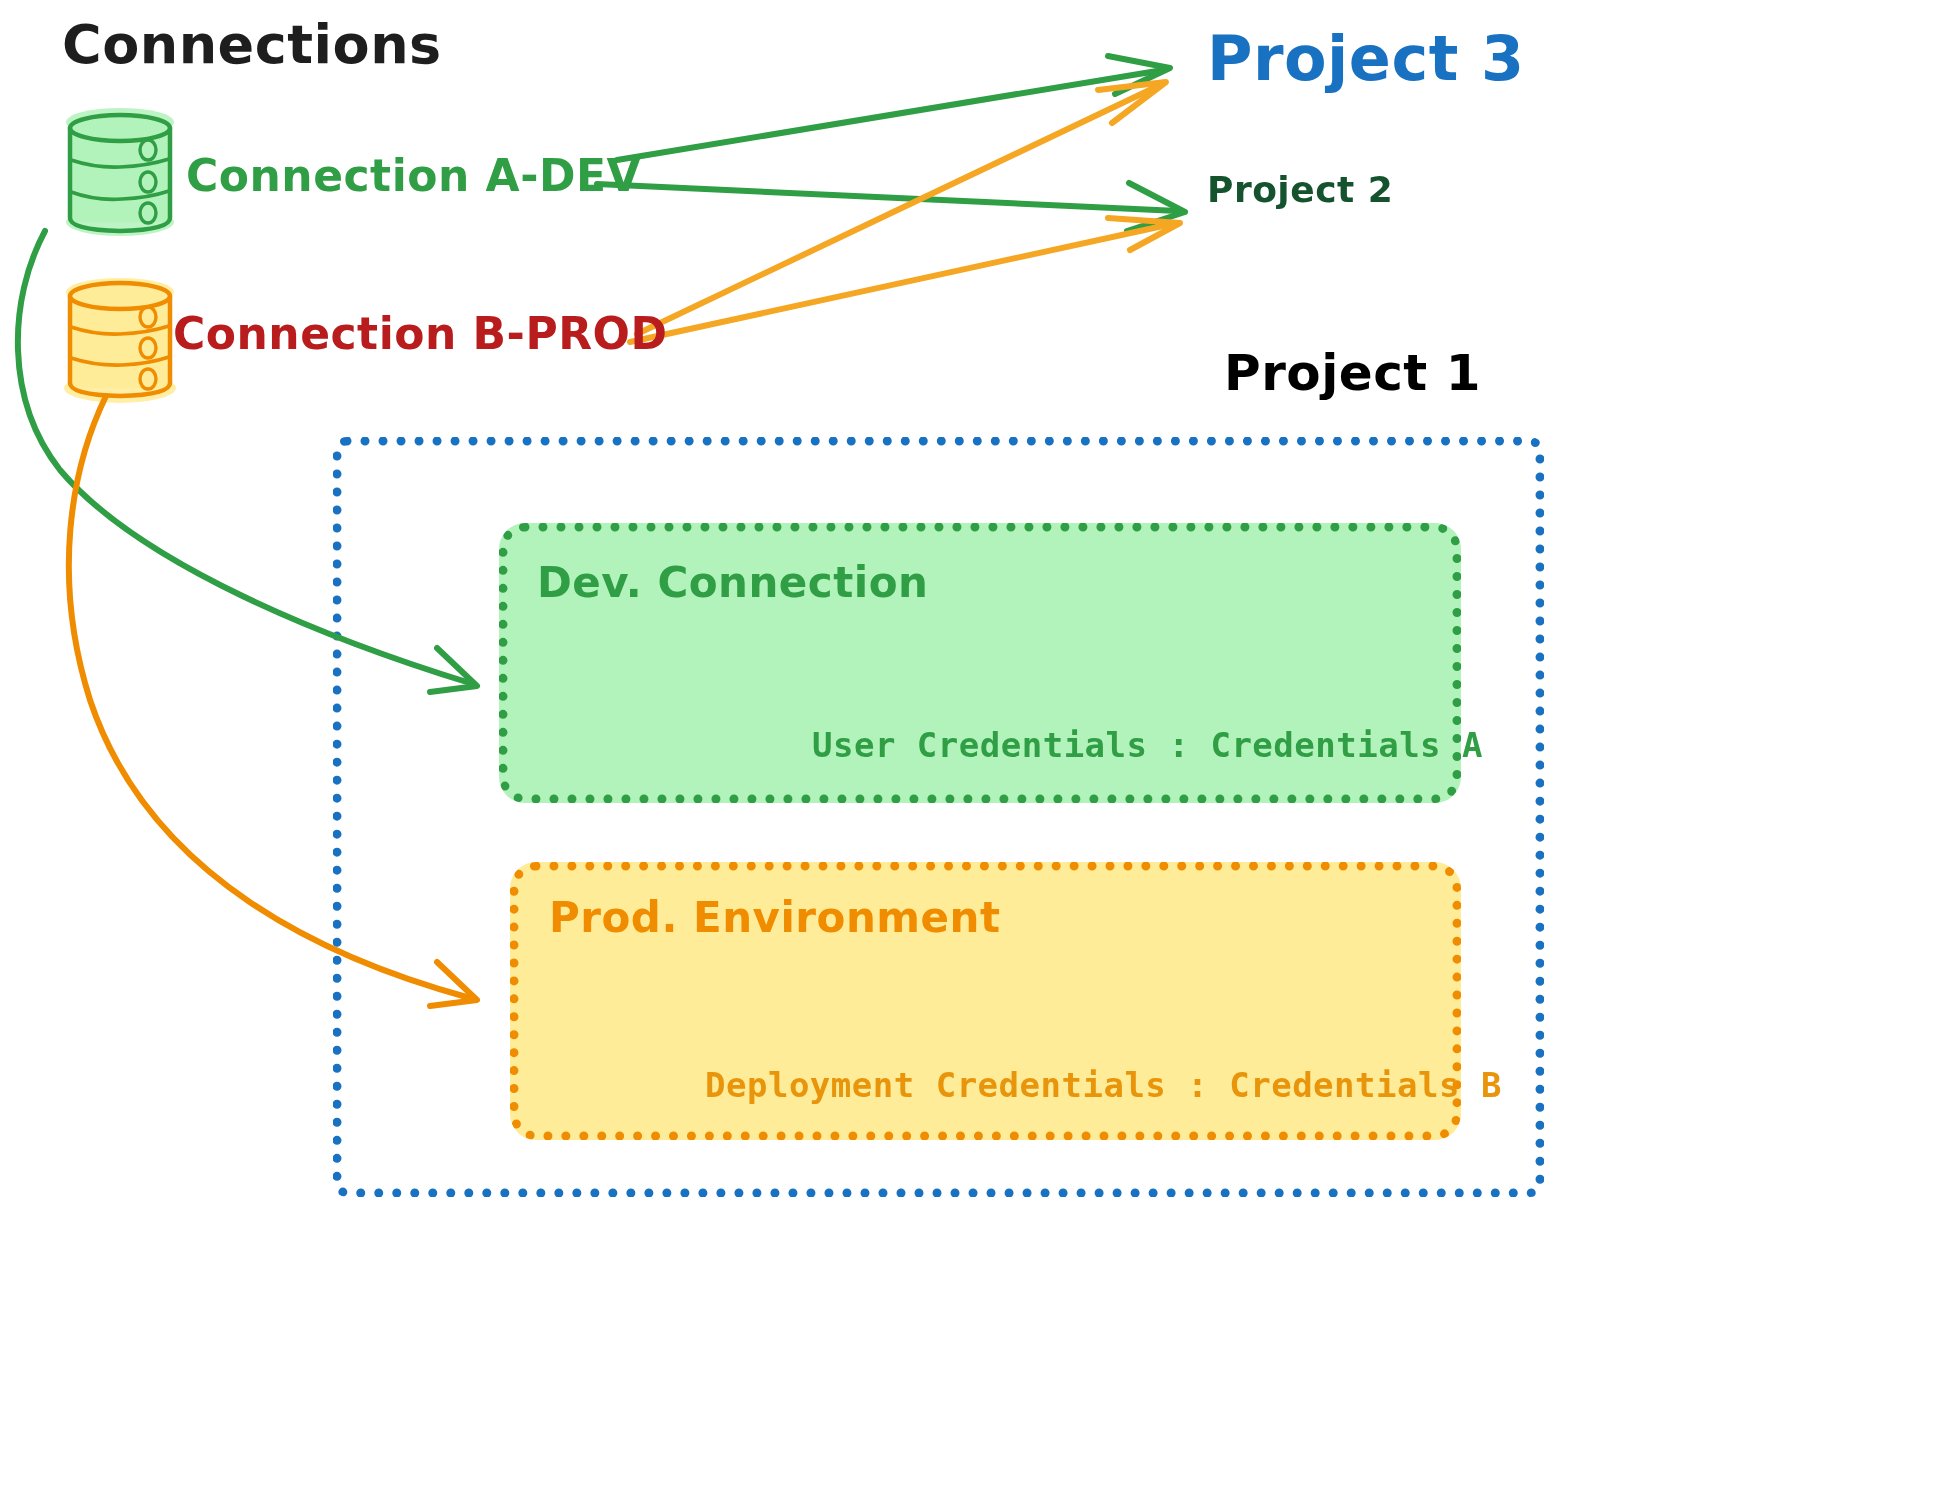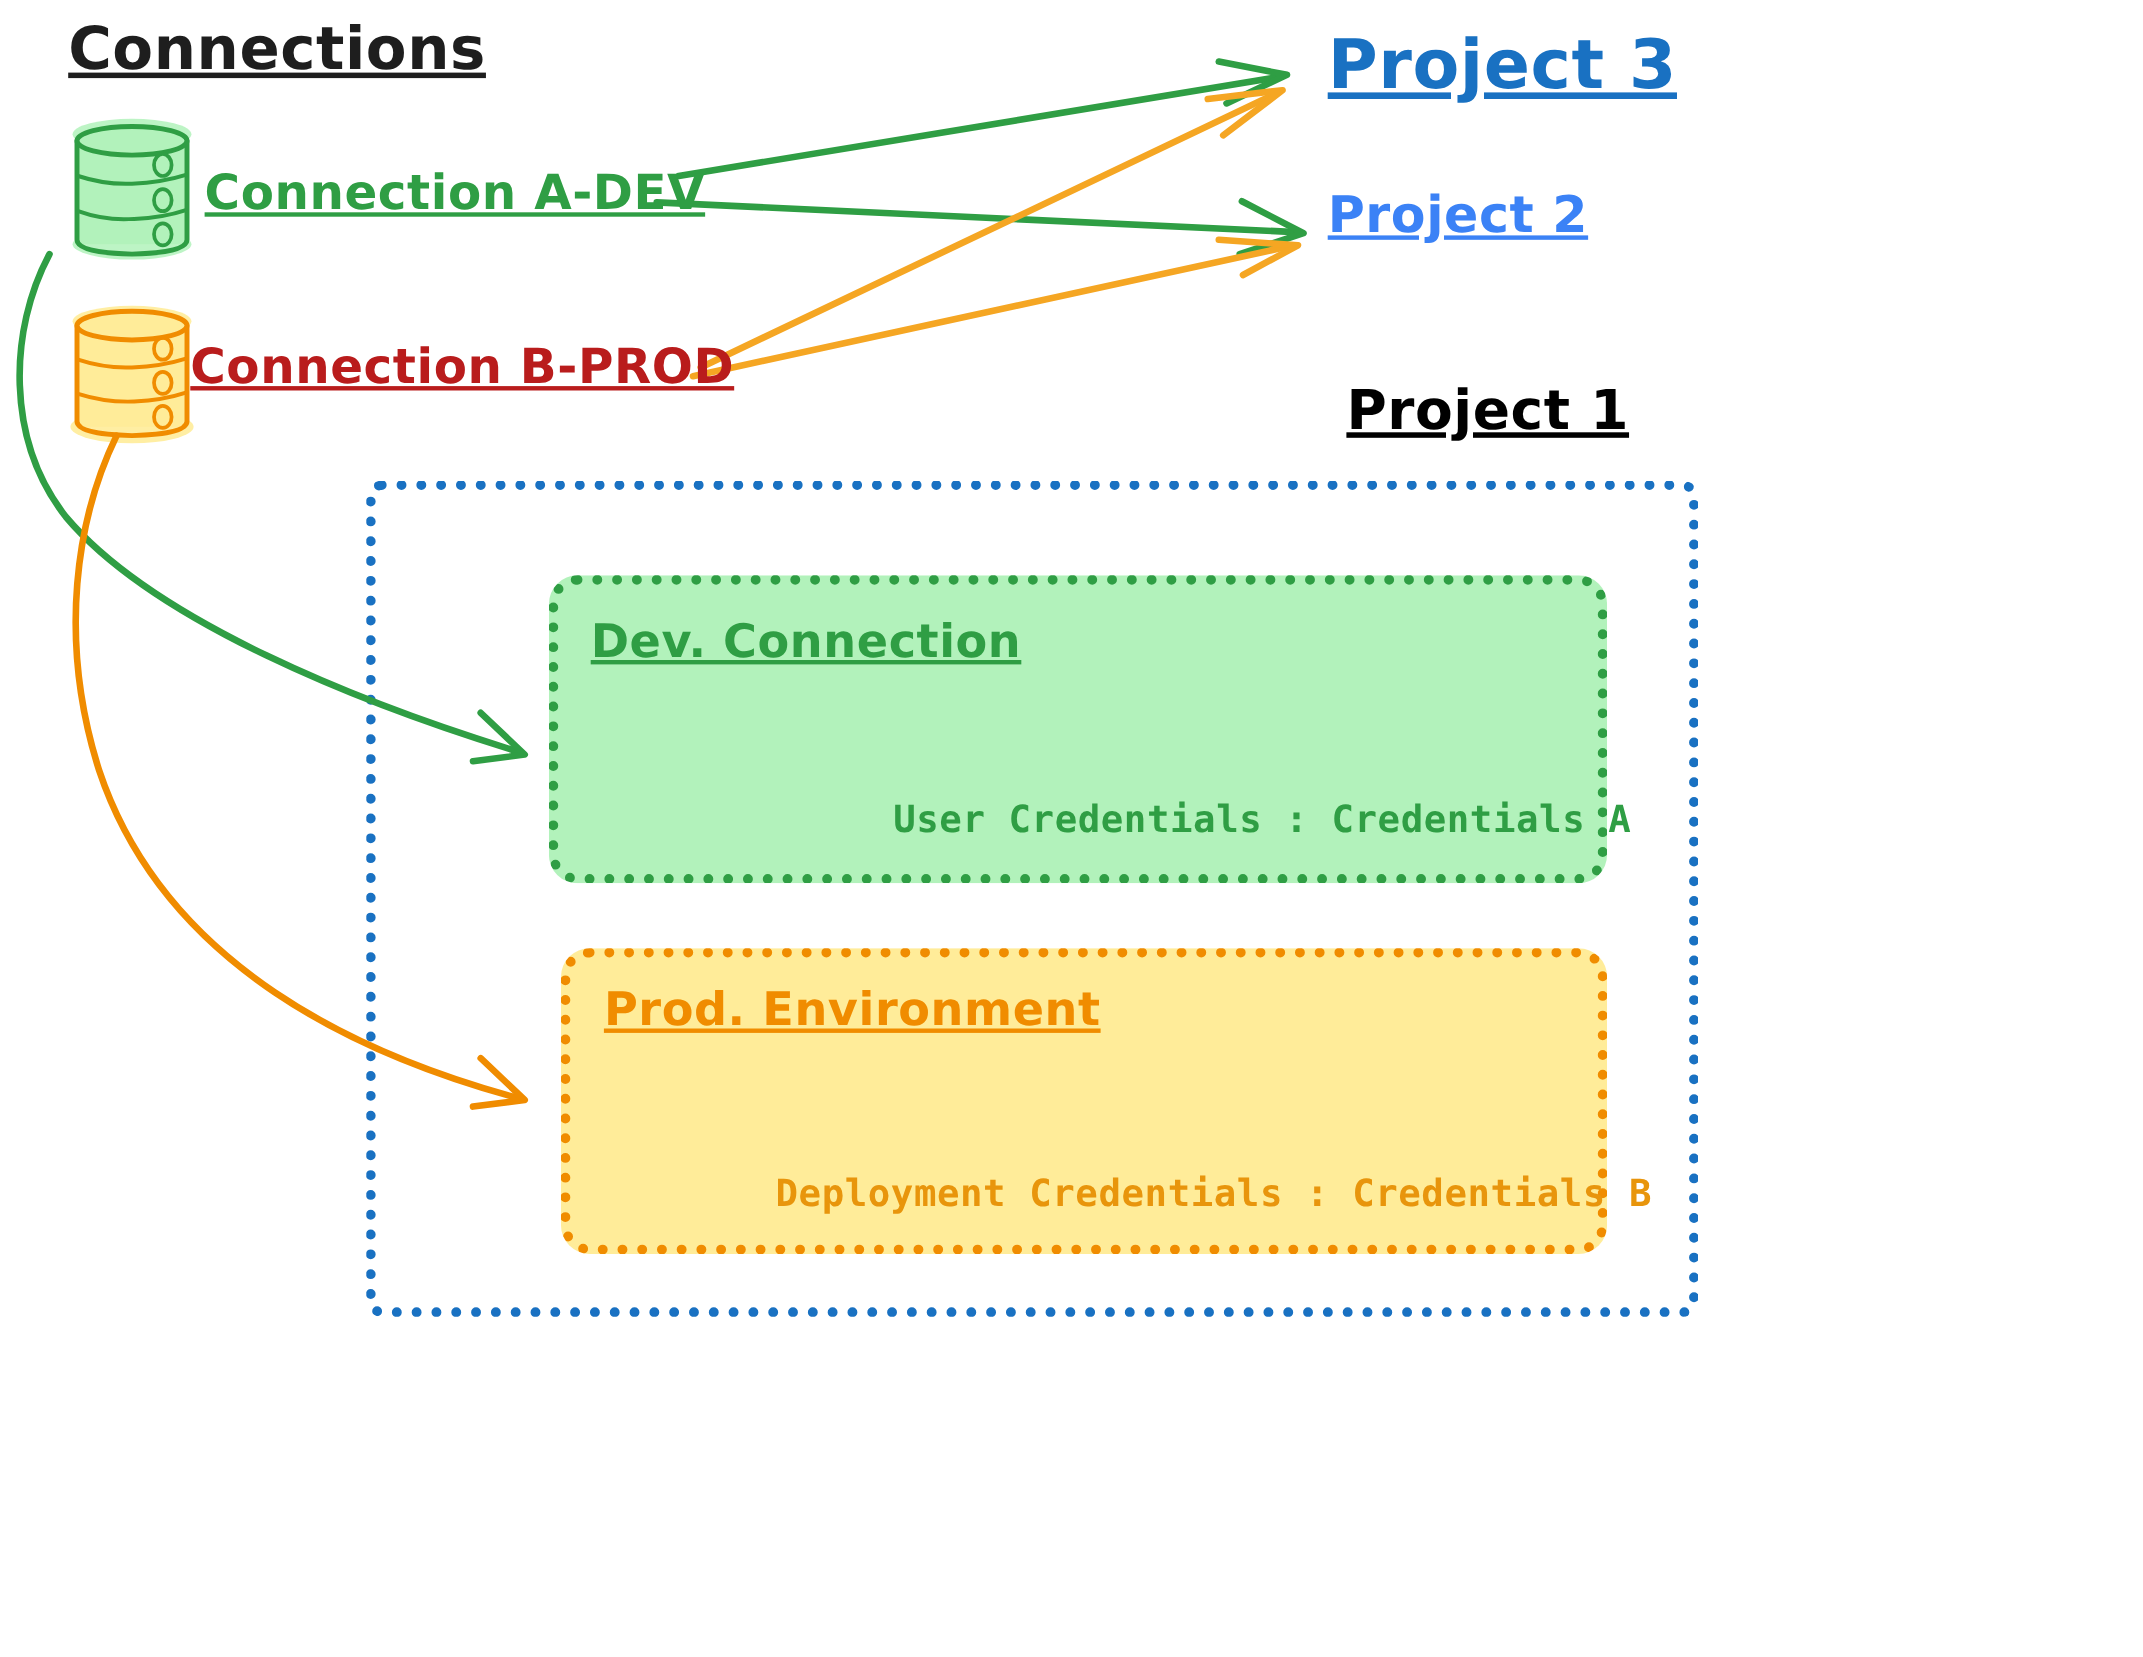--- a/index.html
+++ b/index.html
@@ -32,21 +32,20 @@
   
   .txt {
     position: absolute;
     white-space: pre;
     line-height: 1;
   }
   .hand {
     font-family: "DejaVu Sans", sans-serif;
     font-weight: 700;
     letter-spacing: 0.5px;
-    text-decoration: underline;
   }
   .mono {
     font-family: "DejaVu Sans Mono", monospace;
     font-weight: 700;
     letter-spacing: 0.5px;
   }
 
   #title-connections {
     left: 62px;
     top: 18px;
@@ -68,22 +67,22 @@
   }
   #label-project-3 {
     left: 1207px;
     top: 28px;
     font-size: 62px;
     color: #1971c2;
   }
   #label-project-2 {
     left: 1207px;
     top: 172px;
-    font-size: 46px;
-    color: #3b82f6;
+    font-size: 36px;
+    color: #14532d;
   }
   #label-project-1 {
     left: 1224px;
     top: 348px;
     font-size: 50px;
     color: #000000;
   }
   #label-dev-env {
     left: 537px;
     top: 562px;

